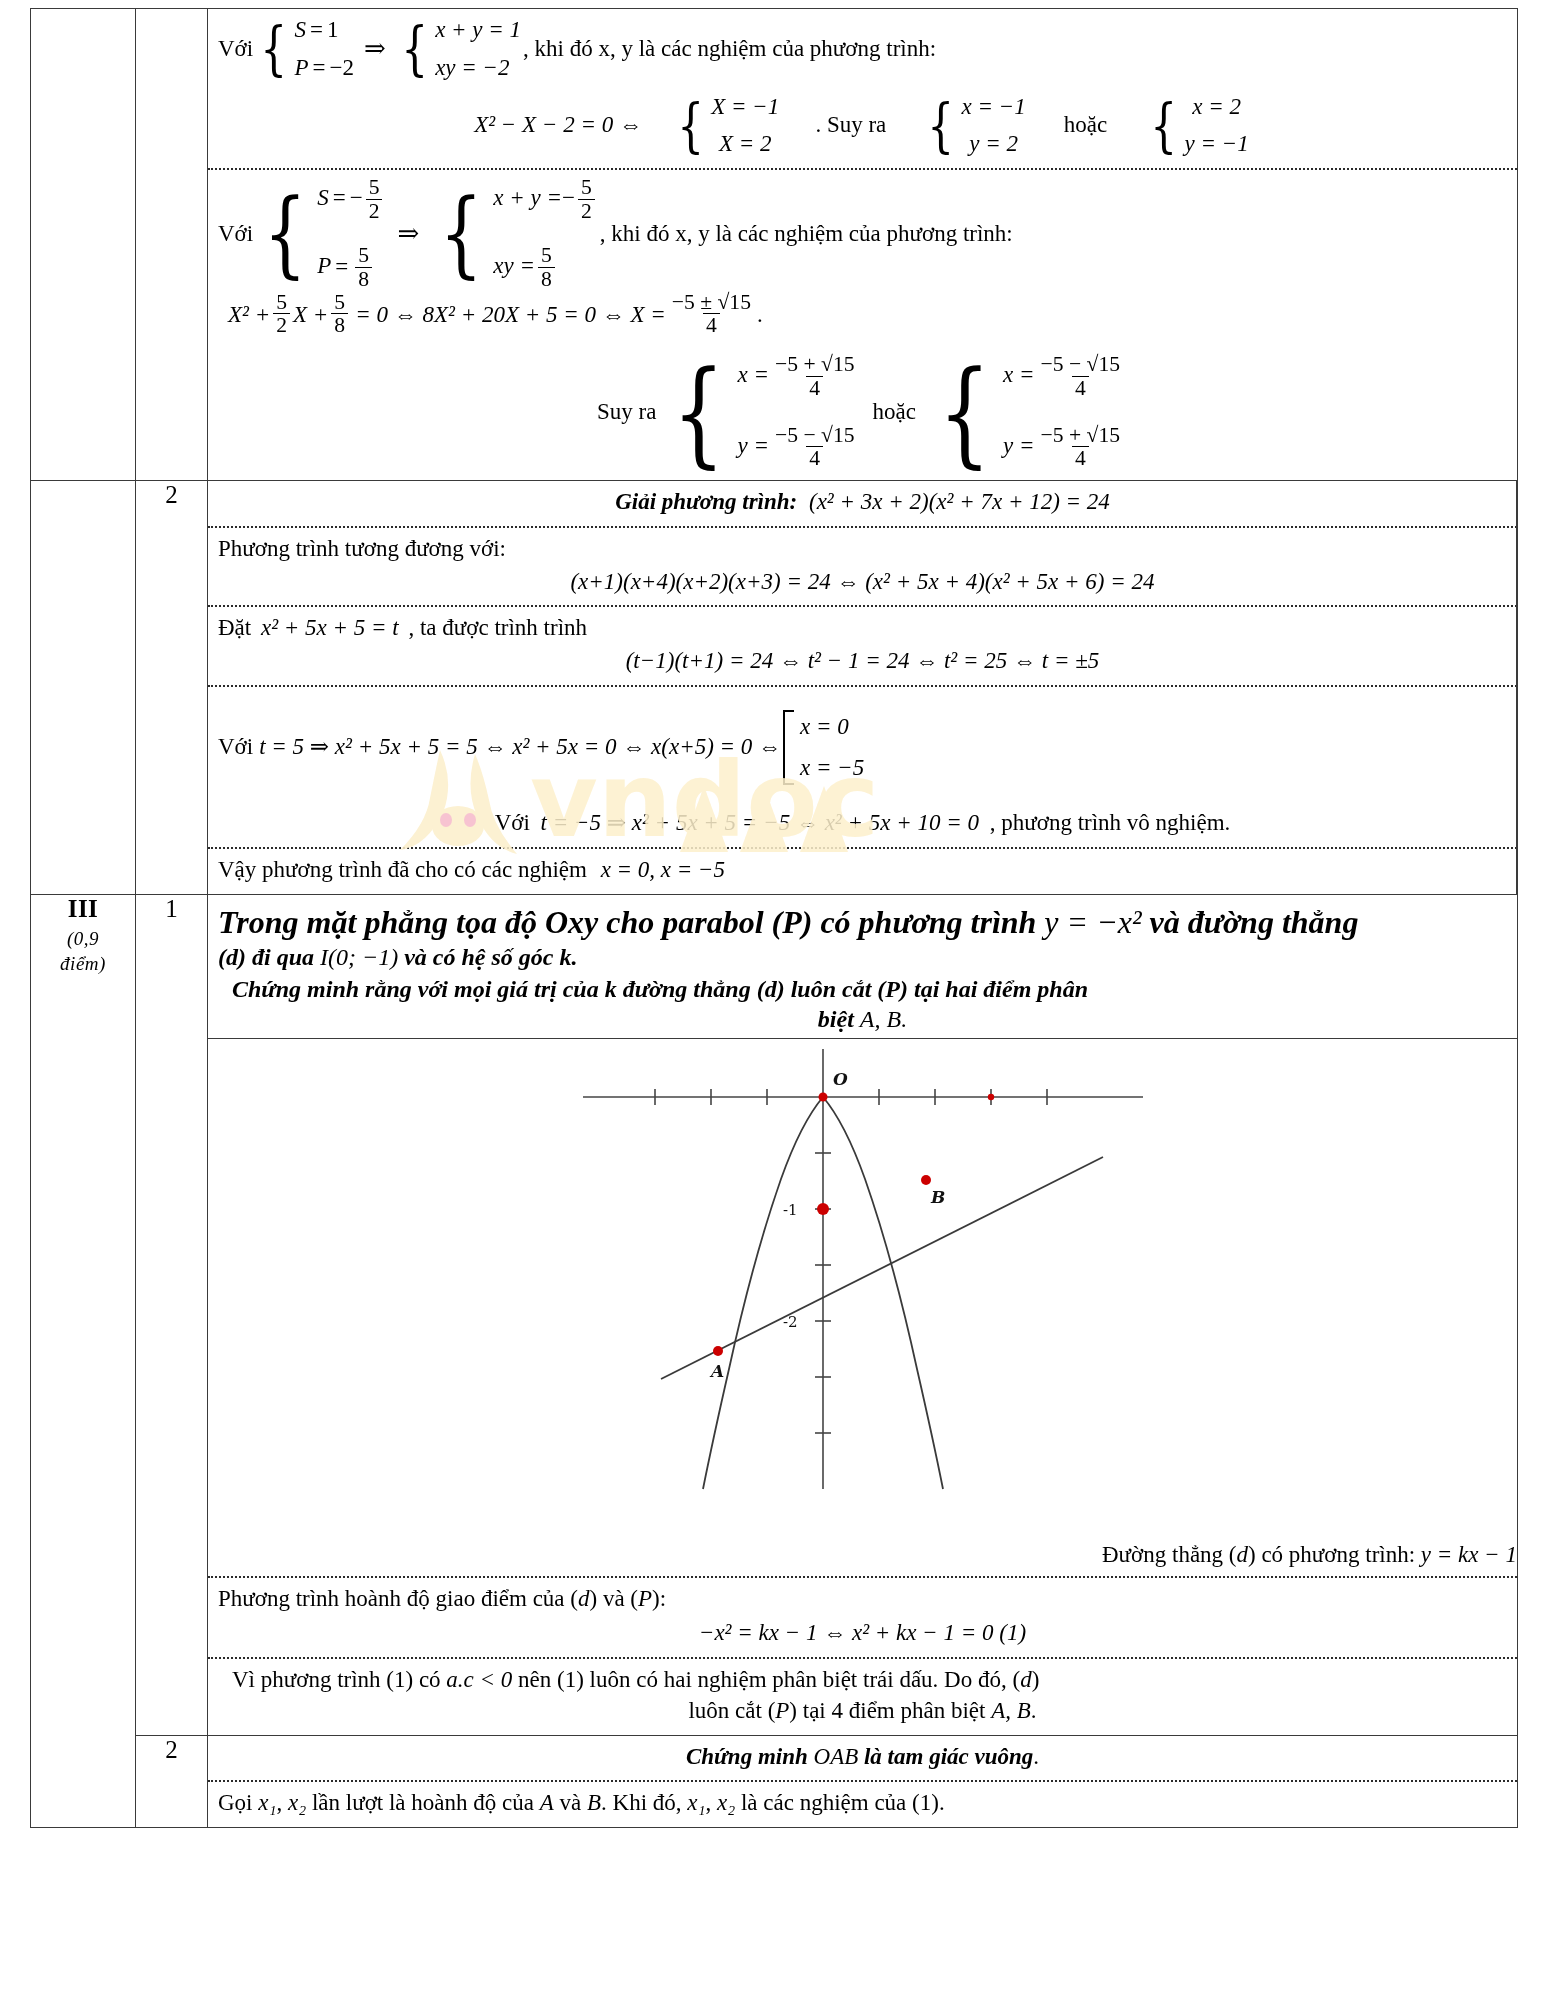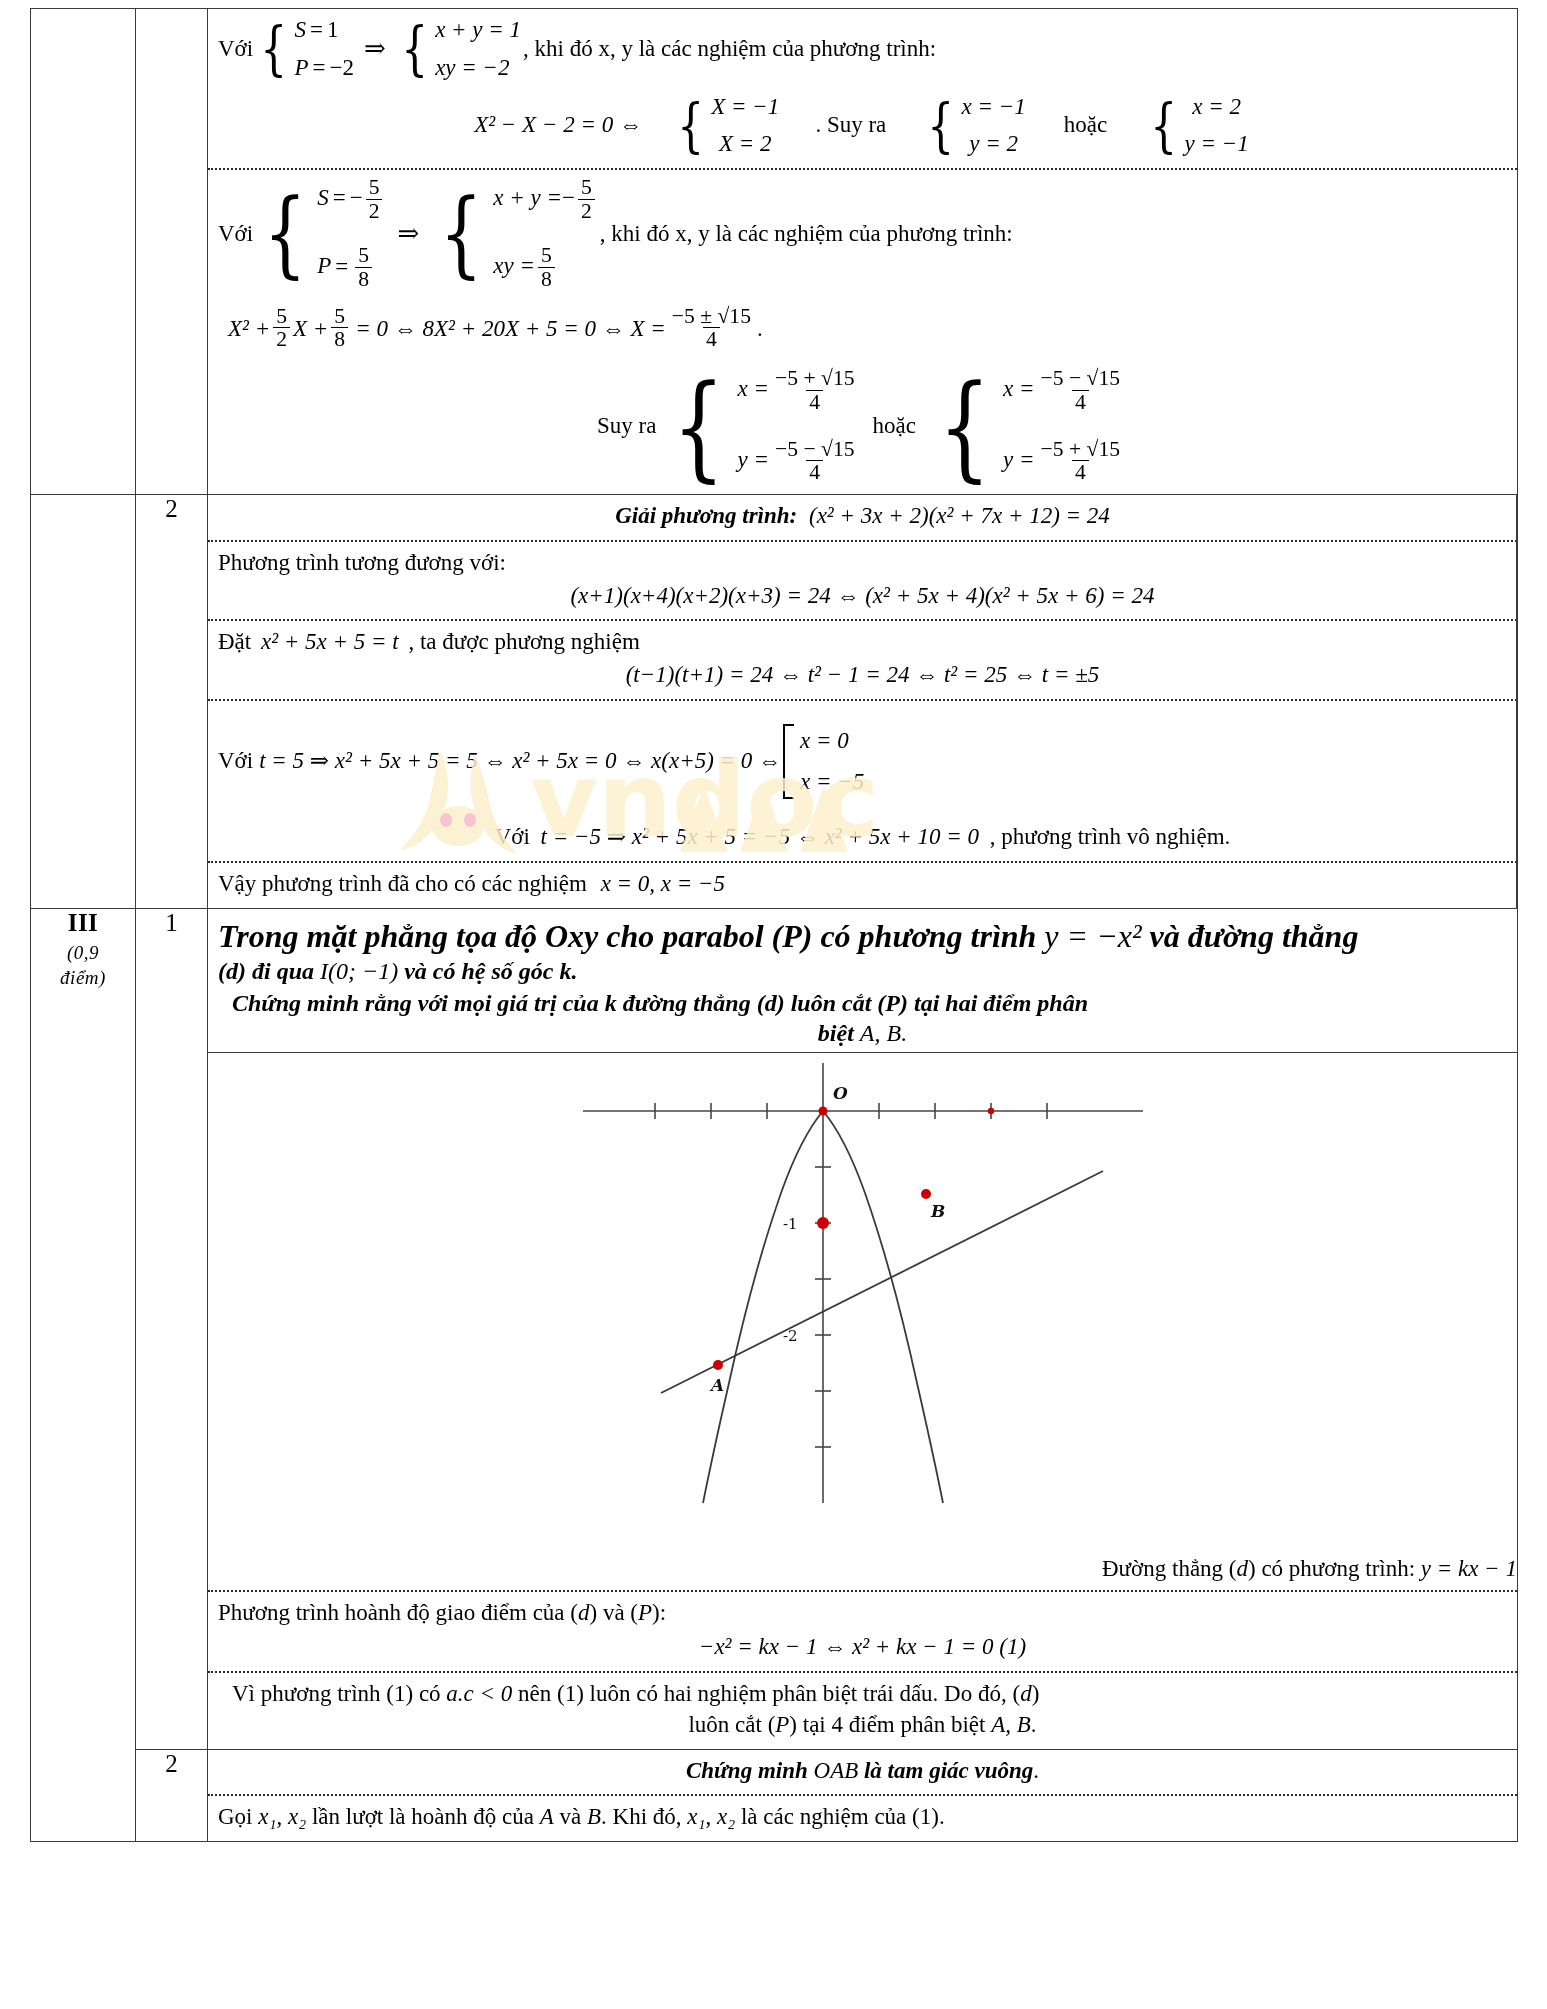--- a/index.html
+++ b/index.html
@@ -289,21 +289,21 @@
                       </span></div>
                 <div><span class="it">xy =</span><span class="frac">
                         <span class="num">5</span>
                         <span class="den">8</span>
                       </span></div>
               </span>
             </span>
             <span>, khi đó  x, y là các nghiệm của phương trình:</span>
           </div>
 
-          <div style="margin-top:14px;display:flex;align-items:center;justify-content:flex-start;padding-left:10px;">
+          <div style="display:flex;align-items:center;justify-content:flex-start;padding-left:10px;">
             <span class="it">X² +</span>
             <span class="frac">
                   <span class="num">5</span>
                   <span class="den">2</span>
                 </span>
             <span class="it">X +</span>
             <span class="frac">
                   <span class="num">5</span>
                   <span class="den">8</span>
                 </span>
@@ -362,21 +362,21 @@
 
         <div class="sub">
           <div>Phương trình tương đương với:</div>
           <div class="center it" style="margin-top:4px;">(x+1)(x+4)(x+2)(x+3) = 24 ⇔ (x² + 5x + 4)(x² + 5x + 6) = 24</div>
         </div>
 
         <div class="sub">
           <div>
             <span>Đặt</span>
             <span class="it" style="padding:0 4px;">x² + 5x + 5 = t</span>
-            <span>, ta được phương nghiệm</span>
+            <span>, ta được trình trình</span>
           </div>
           <div class="center it" style="margin-top:4px;">(t−1)(t+1) = 24 ⇔ t² − 1 = 24 ⇔ t² = 25 ⇔ t = ±5</div>
         </div>
 
         <div class="sub">
           <div style="display:flex;align-items:center;">
             <span style="padding-right:6px;">Với</span>
             <span class="it">t = 5 ⇒ x² + 5x + 5 = 5 ⇔ x² + 5x = 0 ⇔ x(x+5) = 0 ⇔</span>
             <span class="brk">
               <span class="bar"></span>

